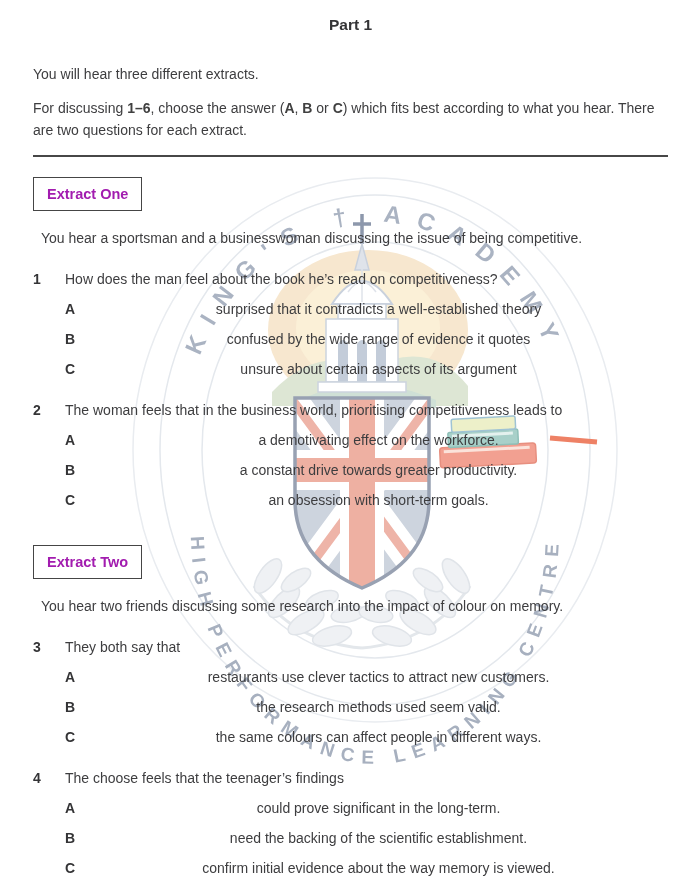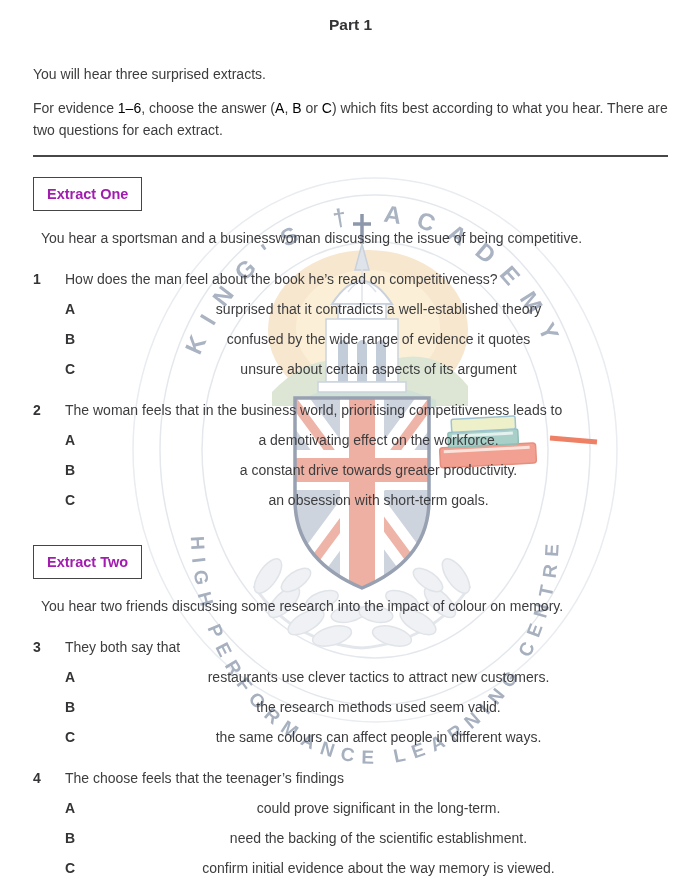--- a/index.html
+++ b/index.html
@@ -14,21 +14,21 @@
   }
   
   .wm{position:absolute;left:0;top:0;z-index:0;pointer-events:none;}
   .wm-arc-top{font-weight:bold;font-size:24px;letter-spacing:15px;fill:#aab3c2;}
   .wm-arc-bot{font-weight:bold;font-size:19px;letter-spacing:8px;fill:#a7b0bf;}
   
   .content{position:relative;z-index:1;padding:0 32px 0 33px;}
   .title{padding-top:16px;text-align:center;font-weight:bold;font-size:15.5px;color:#343436;}
   .intro1{margin-top:32px;line-height:17px;}
   .intro2{margin-top:14px;line-height:22px;max-width:636px;}
-  .b{font-weight:normal;color:#000000;}
+  .b{font-weight:bold;color:#404040;}
   .rule{margin-top:10px;border:none;border-top:2px solid #474747;height:0;}
   .extract-box{
     margin-top:13px;display:inline-block;
     border:1.5px solid #454545;
     padding:8px 13px;font-weight:bold;font-size:14.5px;color:#a21caf;
     background:rgba(255,255,255,.55);
   }
   .extract-box.two{margin-top:36px;}
   .desc{margin-top:19px;line-height:17px;margin-left:8px;}
   .question{margin-top:24px;display:flex;line-height:17px;}
@@ -127,23 +127,23 @@
     </text>
     <text class="wm-arc-bot">
       <textPath href="#arcBot" startOffset="50%" text-anchor="middle">HIGH PERFORMANCE LEARNING CENTRE</textPath>
     </text>
   </svg>
 
   <div class="content">
 
     <div class="title">Part 1</div>
 
-    <p class="intro1">You will hear three surprised extracts.</p>
-
-    <p class="intro2"><span>For evidence </span><span class="b">1–6</span><span>, choose the answer (</span><span class="b">A</span><span>, </span><span class="b">B</span><span> or </span><span class="b">C</span><span>) which fits best according to what you hear. There are two questions for each extract.</span></p>
+    <p class="intro1">You will hear three different extracts.</p>
+
+    <p class="intro2"><span>For discussing </span><span class="b">1–6</span><span>, choose the answer (</span><span class="b">A</span><span>, </span><span class="b">B</span><span> or </span><span class="b">C</span><span>) which fits best according to what you hear. There are two questions for each extract.</span></p>
 
     <hr class="rule">
 
     <div><span class="extract-box">Extract One</span></div>
 
     <p class="desc">You hear a sportsman and a businesswoman discussing the issue of being competitive.</p>
 
     <div class="question">
       <span class="qnum">1</span>
       <span class="qtext">How does the man feel about the book he’s read on competitiveness?</span>

